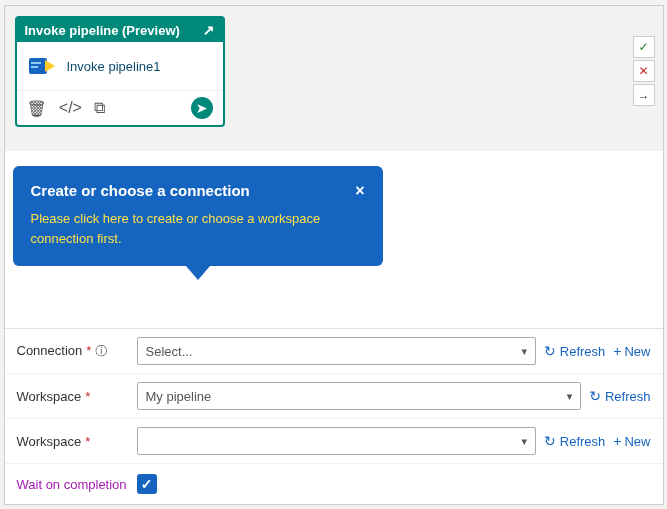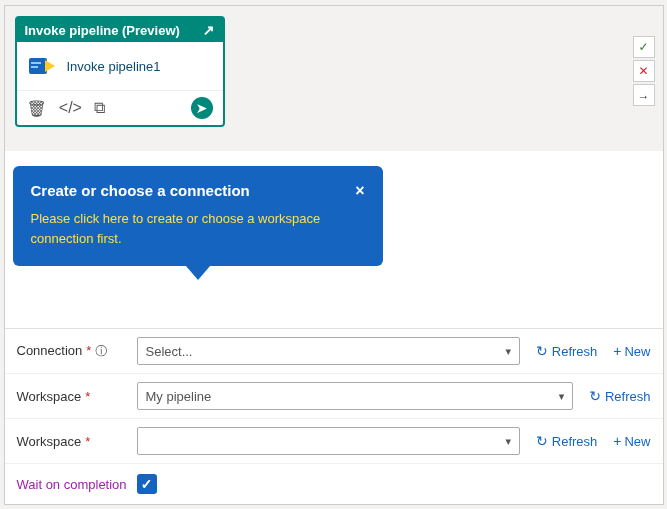--- a/index.html
+++ b/index.html
@@ -219,21 +219,21 @@
     .form-label .info-icon {
       color: #555;
       font-size: 12px;
       cursor: pointer;
     }
 
     .form-control-area {
       flex: 1;
       display: flex;
       align-items: center;
-      gap: 16px;
+      gap: 8px;
       text-align: right;
     }
 
     .select-box {
       flex: 1;
       height: 28px;
       border: 1px solid #aaa;
       border-radius: 2px;
       background: #fff;
       display: flex;

